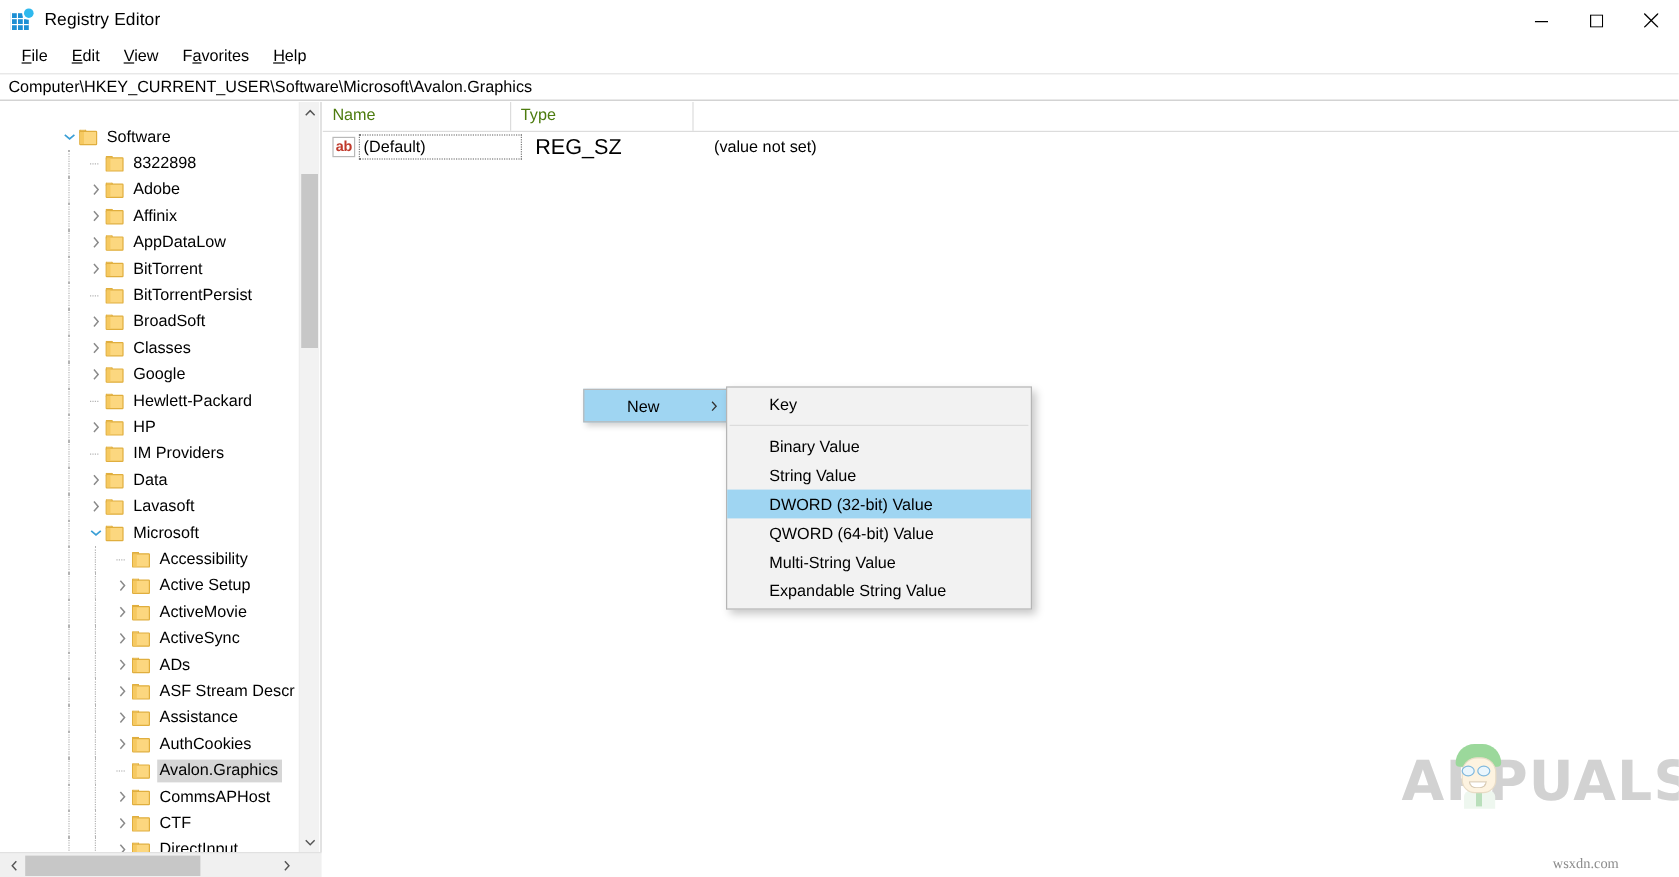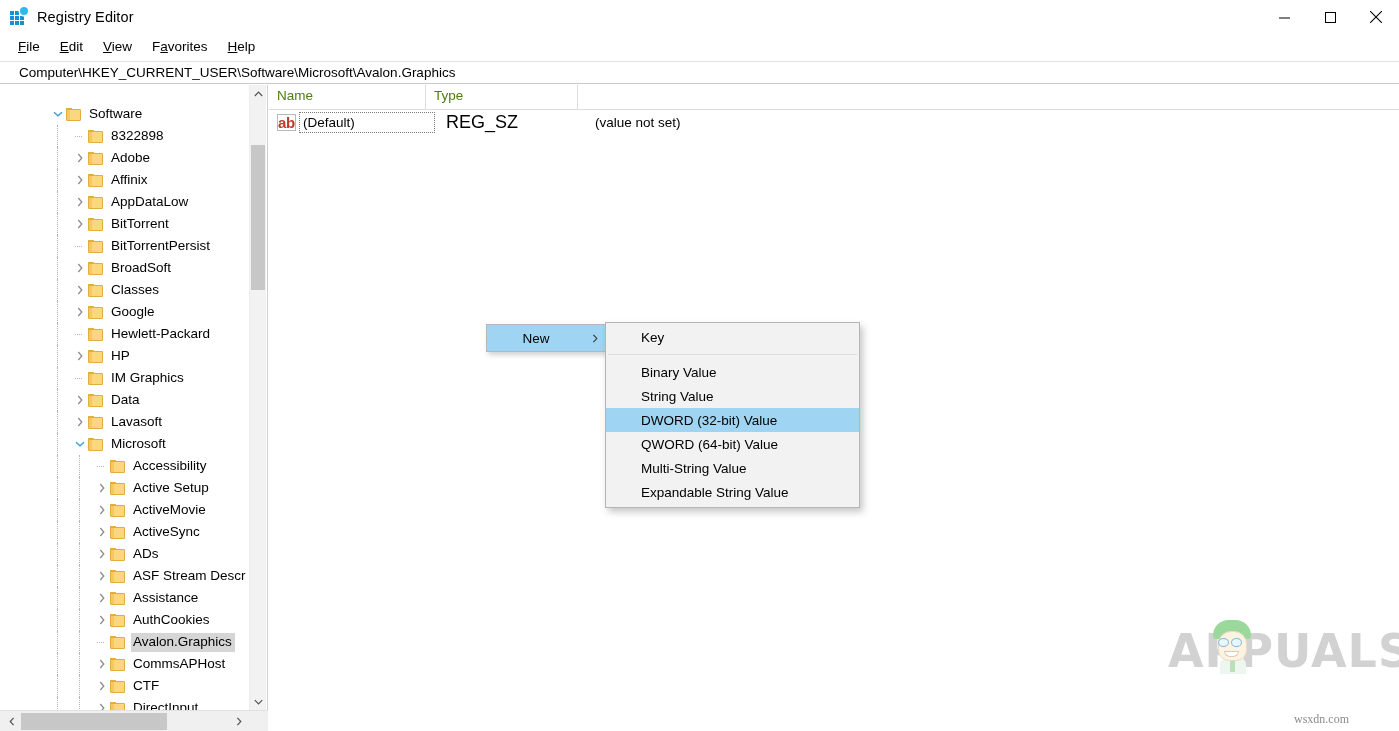--- a/index.html
+++ b/index.html
@@ -98,21 +98,21 @@
     width: 1399px;
     height: 23px;
     border-top: 1px solid #e3e3e3;
     border-bottom: 1px solid #c9c9c9;
     background: #ffffff;
     display: flex;
     align-items: center;
     box-sizing: border-box;
   }
   .addressbar span {
-    padding-left: 19px;
+    padding-left: 7px;
     font-size: 13.5px;
     color: #000000;
   }
 
   
   .main {
     position: absolute;
     left: 0; top: 85px;
     width: 1399px;
     height: 625px;
@@ -287,21 +287,21 @@
     height: 25px;
     display: flex;
     align-items: center;
     padding-left: 8px;
   }
   .ab-icon {
     width: 17px; height: 15px;
     border: 1px solid #b9b9b9;
     background: #ffffff;
     color: #c0392b;
-    font-size: 15px;
+    font-size: 12px;
     font-weight: bold;
     line-height: 15px;
     text-align: center;
     font-family: "Liberation Sans", sans-serif;
     flex: none;
     margin-right: 4px;
     letter-spacing: -0.3px;
   }
   .cell-name {
     width: 134px;
@@ -666,21 +666,21 @@
         <div class="tree-row">
           <div class="guide" style="left: 57px;"></div>
           <div style="width: 72px; flex: 0 0 auto;"></div>
           <div class="elbow" style="left: 75px;"></div>
           <div class="chev"></div>
           <div class="folder">
             <div class="tab"></div>
             <div class="back"></div>
             <div class="spine"></div>
           </div>
-          <div class="tree-label">IM Graphics</div>
+          <div class="tree-label">IM Providers</div>
         </div>
         <div class="tree-row">
           <div class="guide" style="left: 57px;"></div>
           <div style="width: 72px; flex: 0 0 auto;"></div>
           <div class="chev">
             <svg width="6" height="10" viewBox="0 0 6 10">
               <polyline points="1.3,1 4.8,5 1.3,9" fill="none" stroke="#8a8a8a" stroke-width="1.25"></polyline>
             </svg>
           </div>
           <div class="folder">

